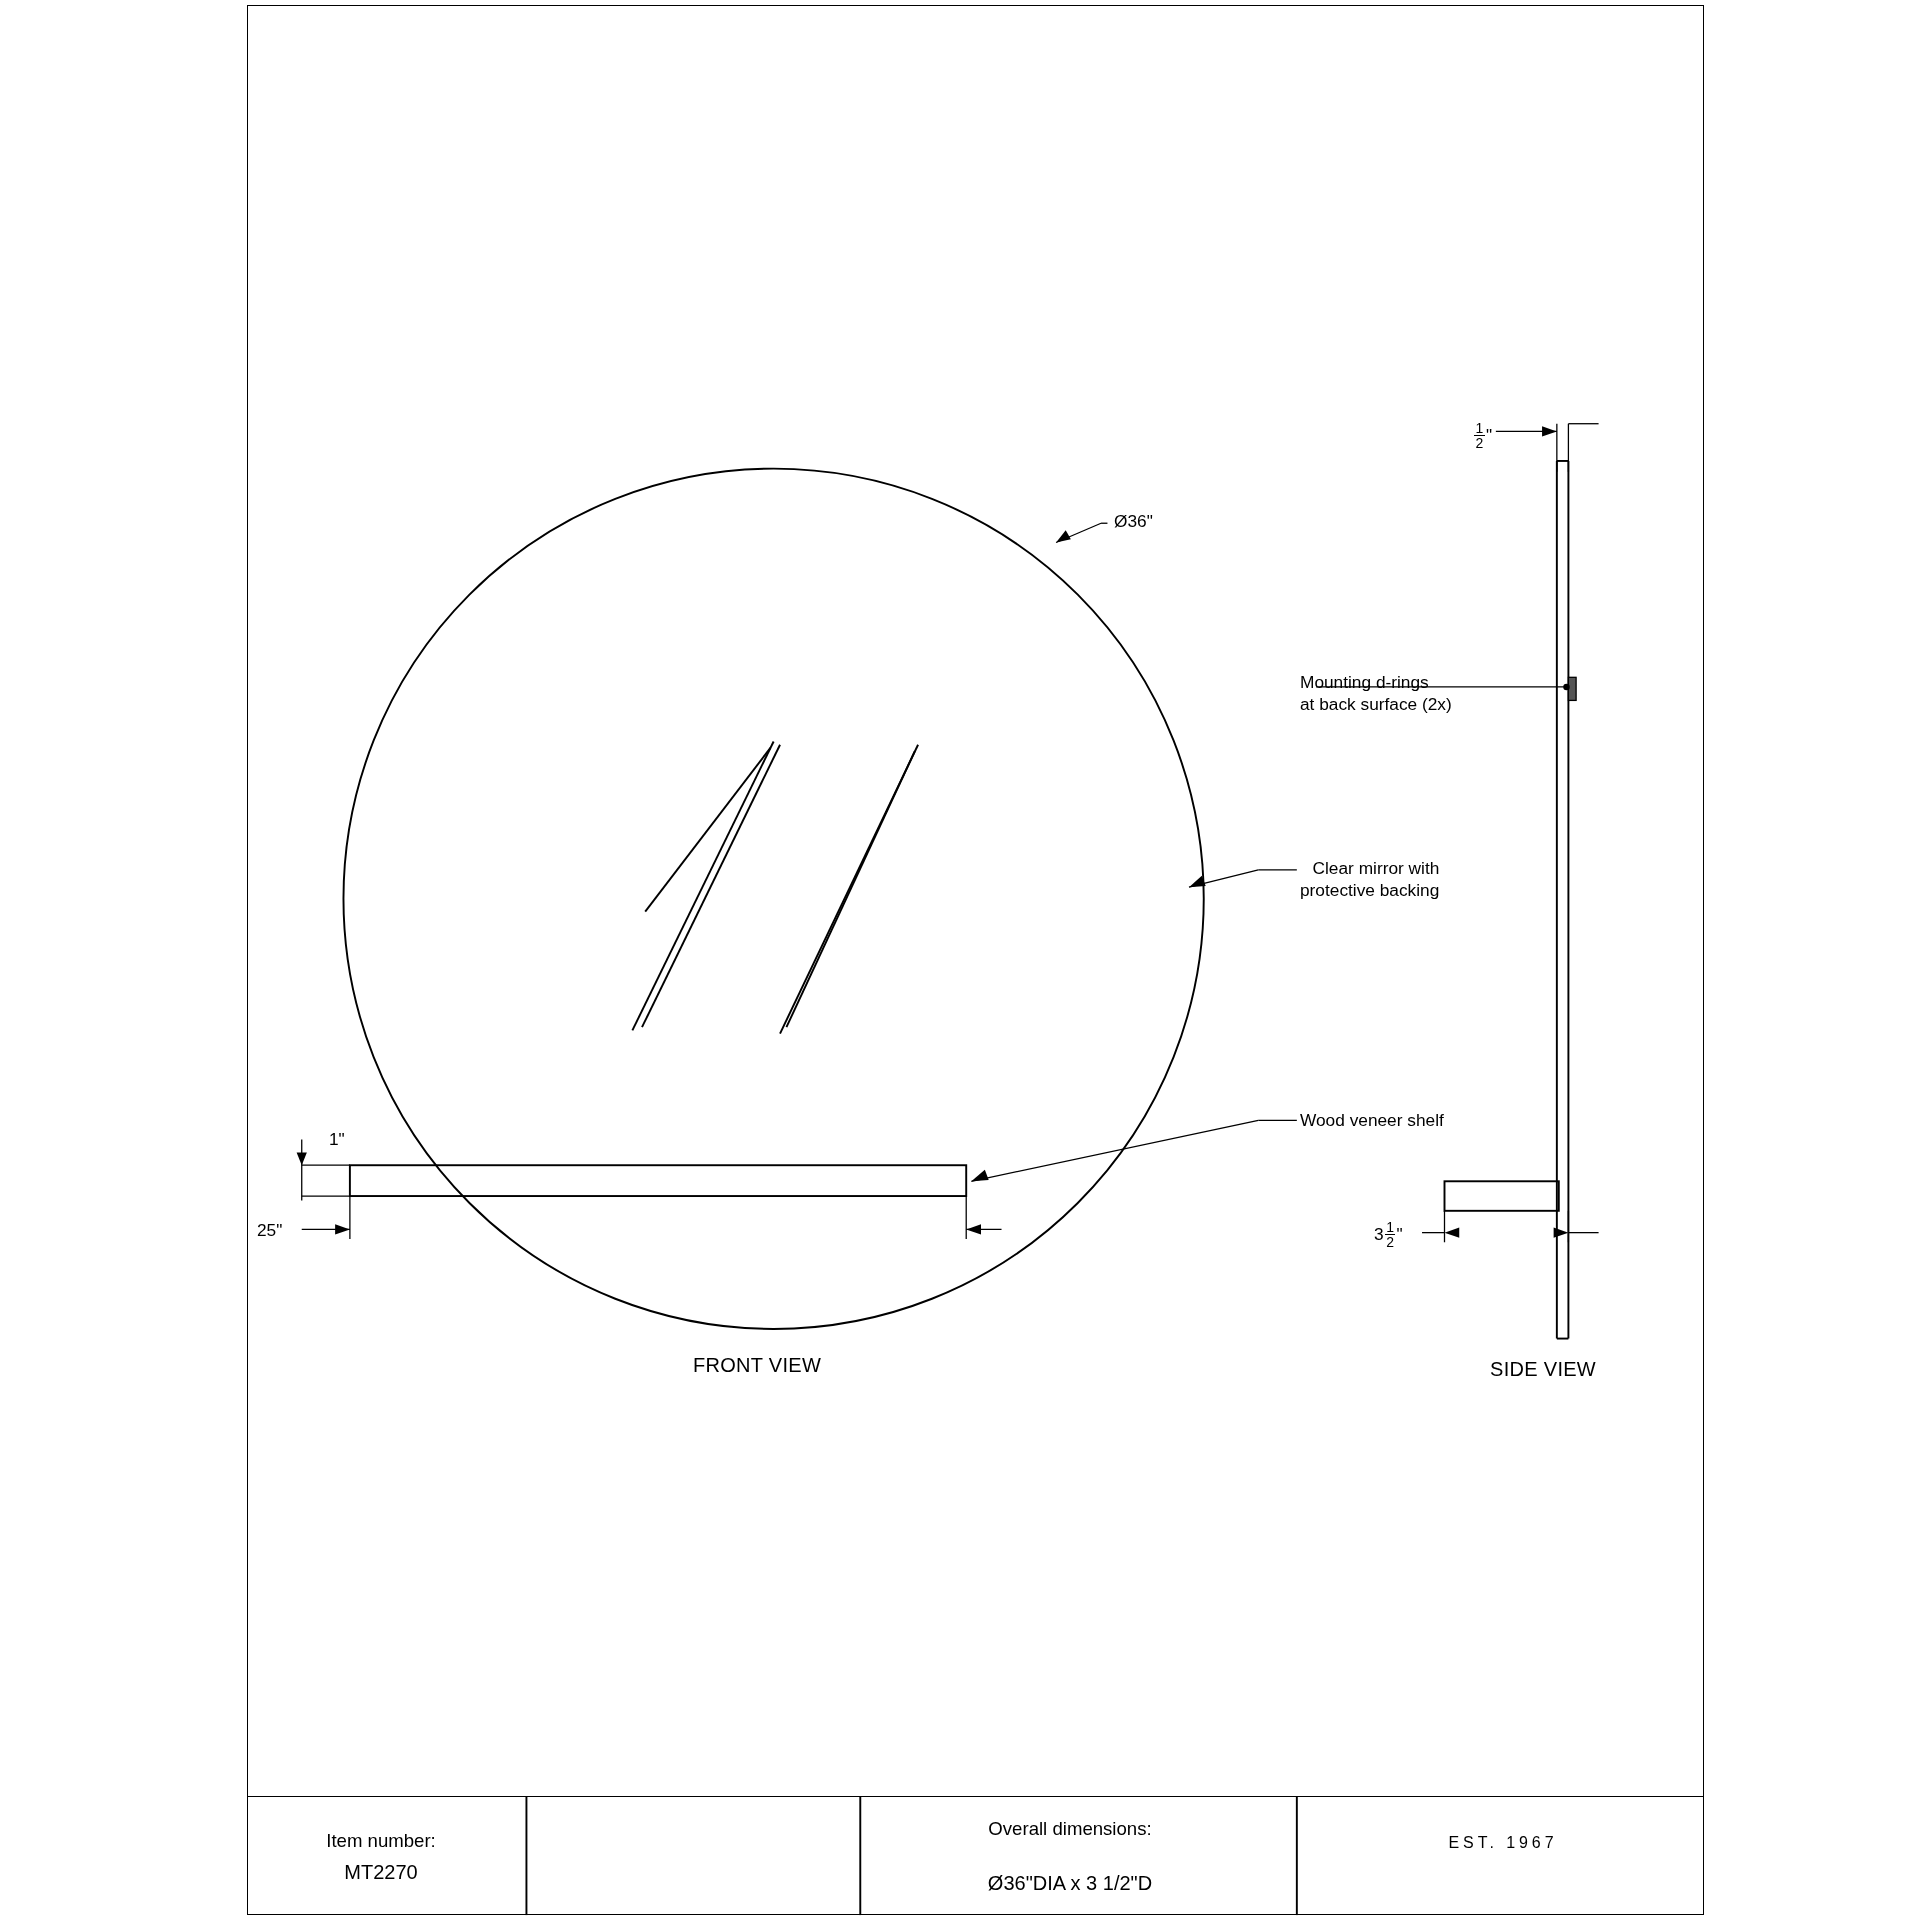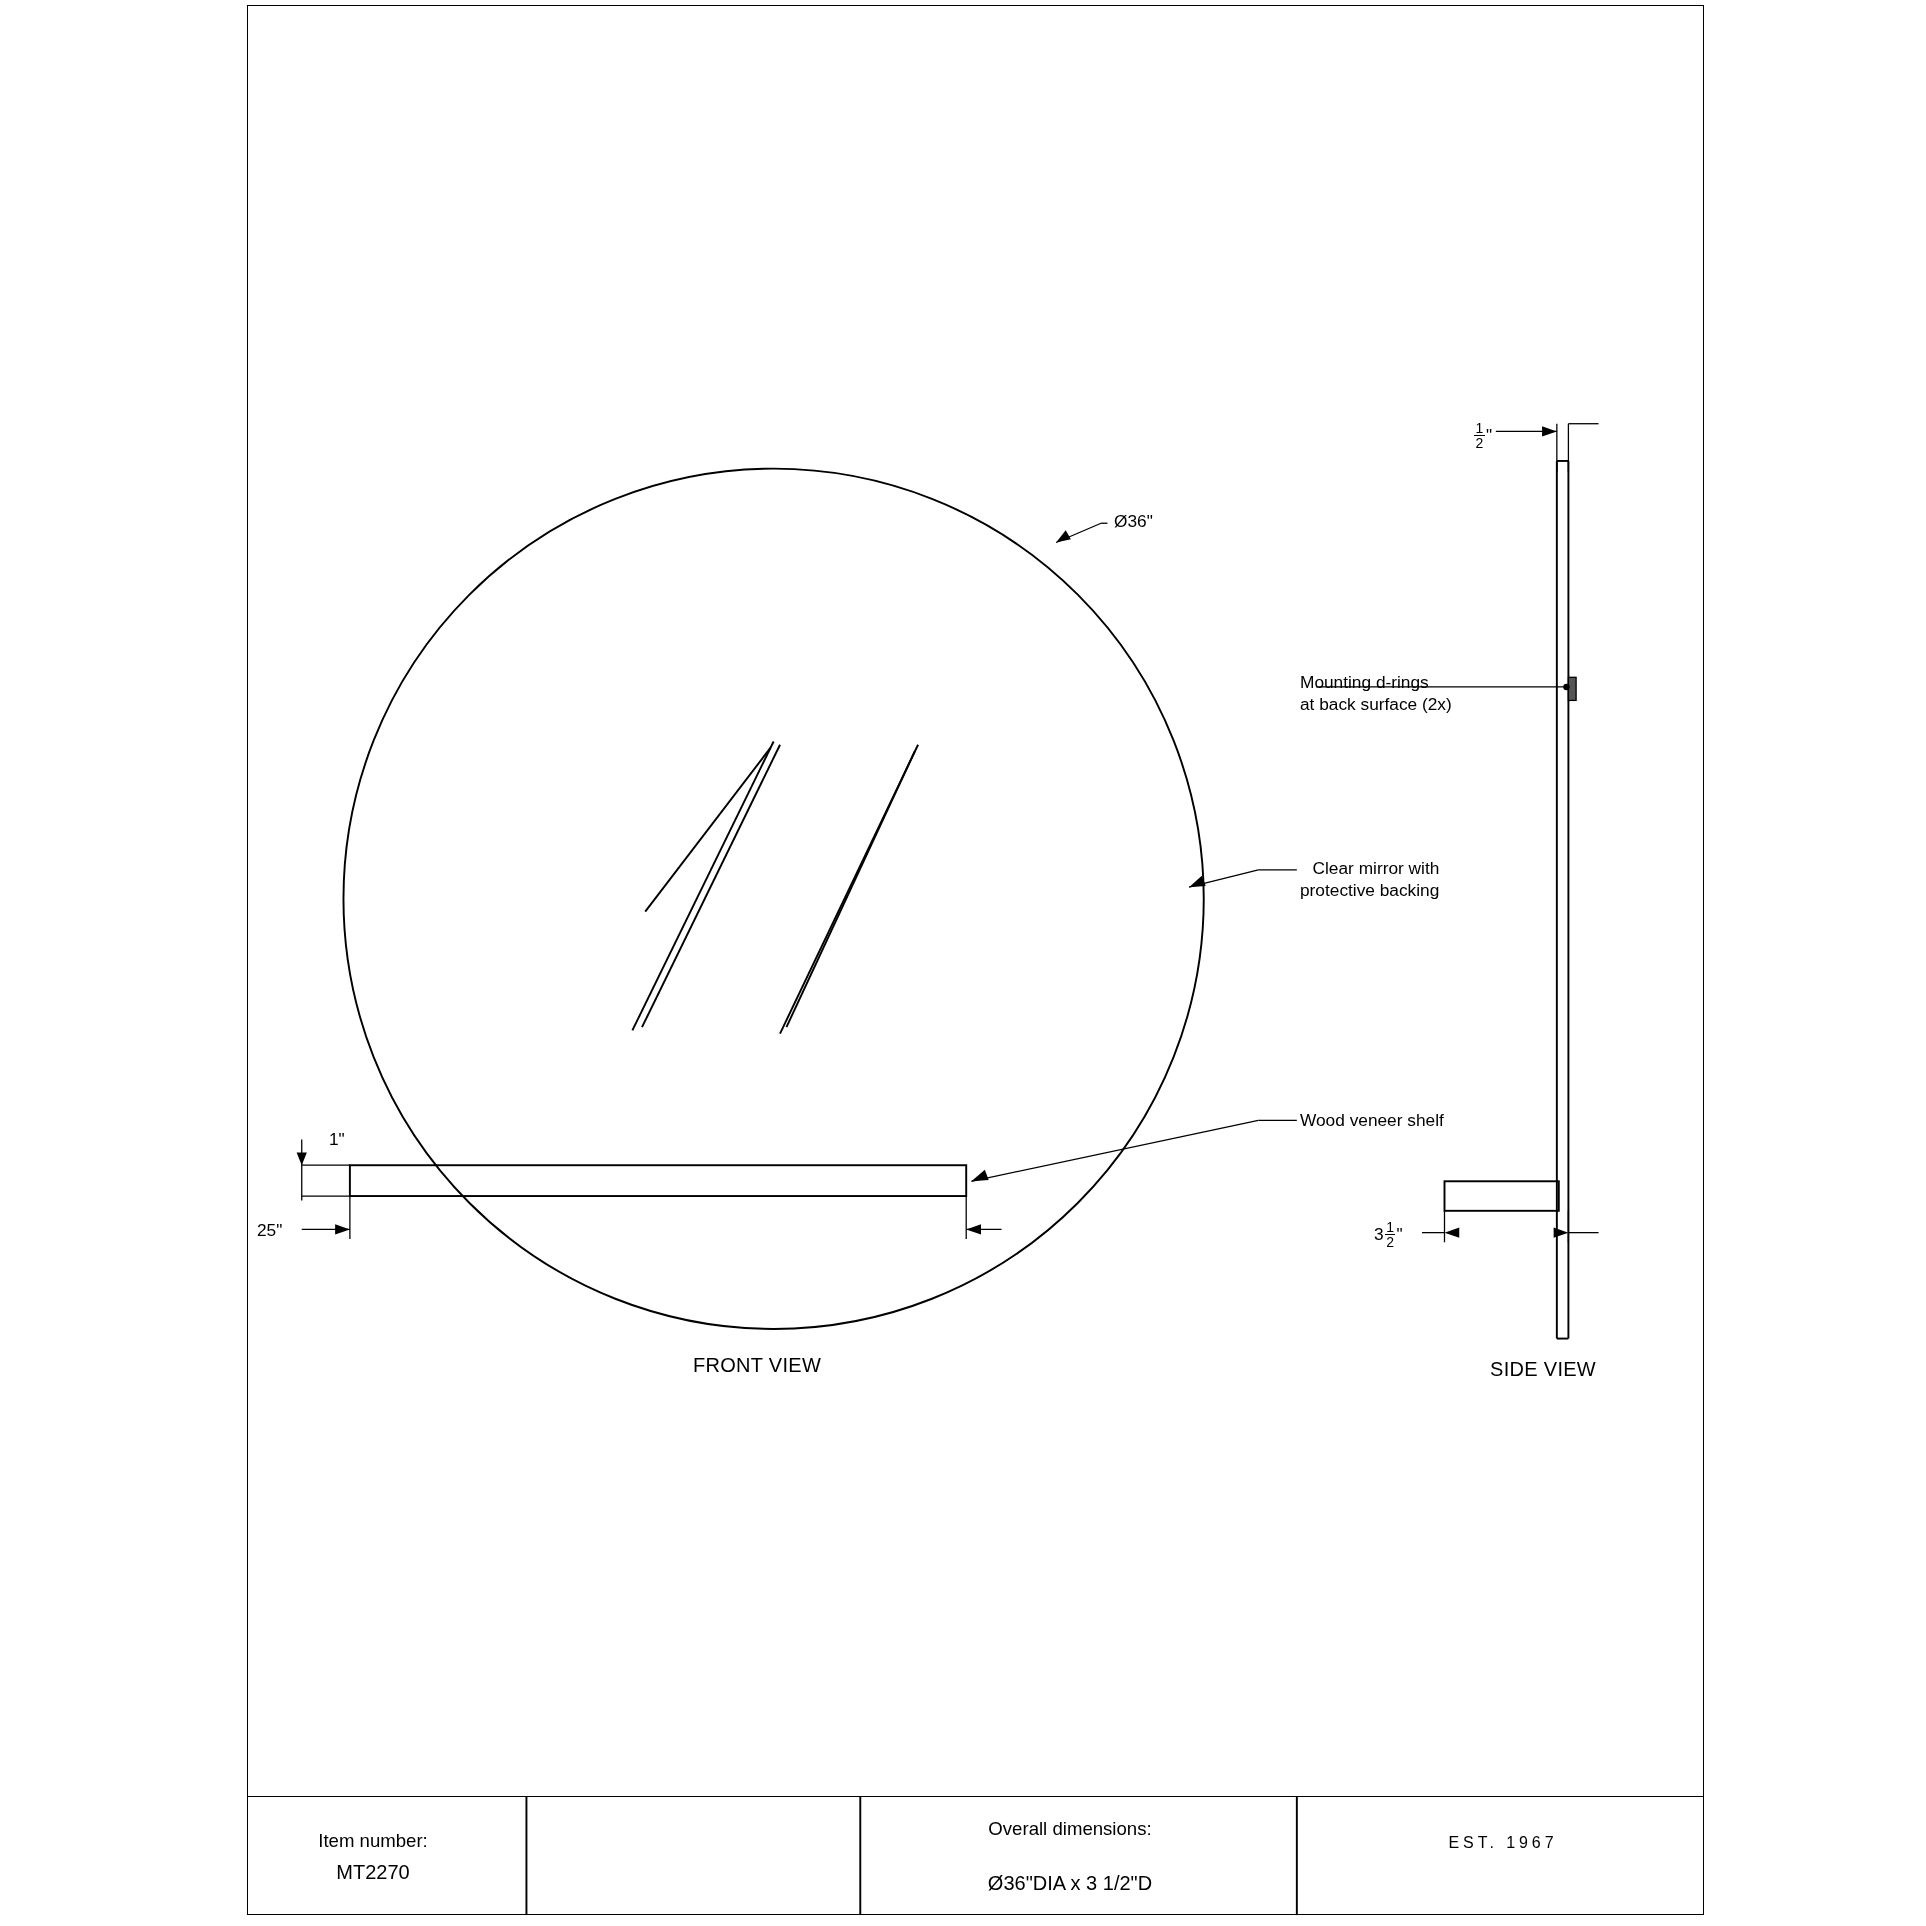--- a/index.html
+++ b/index.html
@@ -148,21 +148,21 @@
         <span class="num">1</span>
         <span class="den">2</span>
       </span>
       <span>"</span>
   </div>
 
   <div class="viewname" style="left:693px;top:1354px;">FRONT VIEW</div>
   <div class="viewname" style="left:1490px;top:1358px;">SIDE VIEW</div>
 
   <div class="tb">
-    <div class="tb-cell" style="left:4px;width:244px;">
+    <div class="tb-cell" style="left:12px;width:244px;">
       <div class="tb-k">Item number:</div>
       <div class="tb-v">MT2270</div>
     </div>
     <div class="tb-cell" style="left:645px;width:356px;gap:23px;">
       <div class="tb-k">Overall dimensions:</div>
       <div class="tb-v">Ø36"DIA x 3 1/2"D</div>
     </div>
   </div>
 
   <div class="brand">

